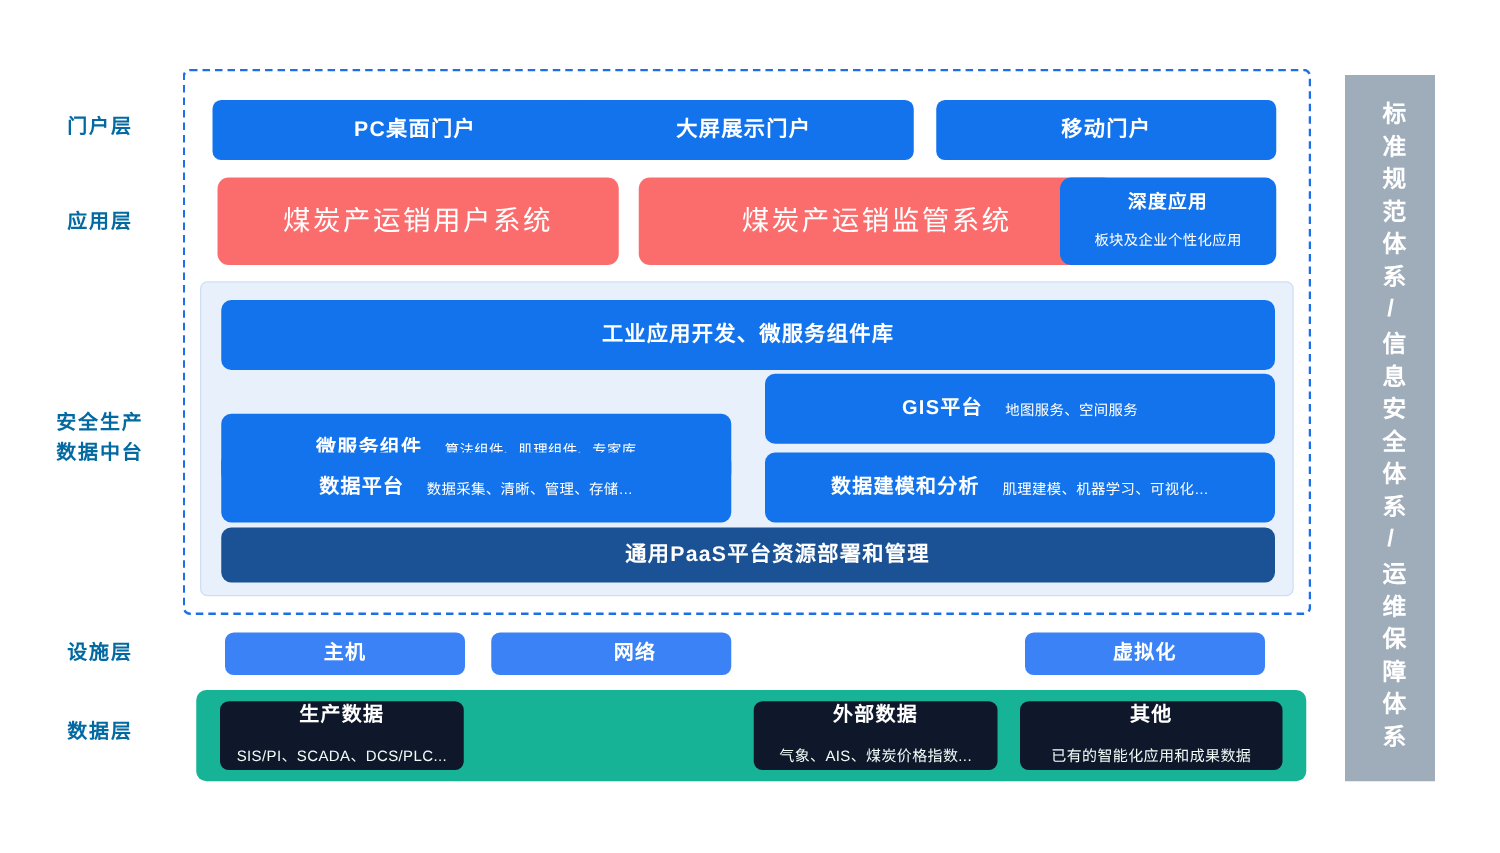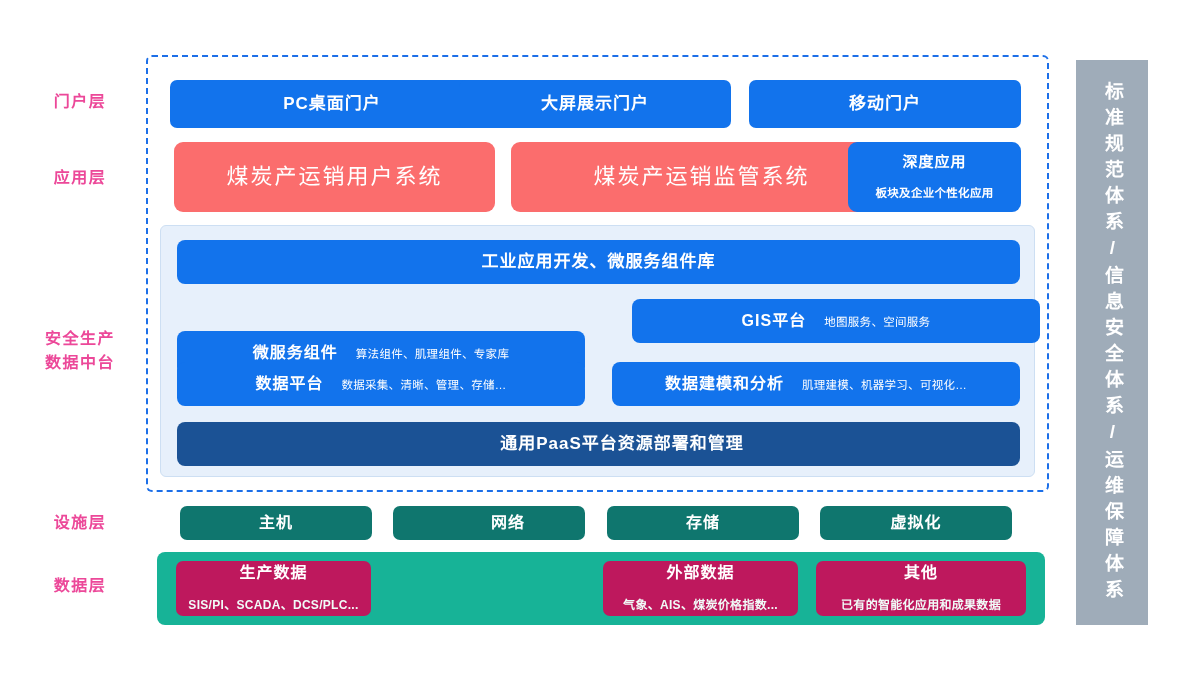--- a/index.html
+++ b/index.html
@@ -16,21 +16,21 @@
     position: relative;
     width: 1200px;
     height: 682px;
     background: #ffffff;
     overflow: hidden;
   }
 
   
   .row-label {
     position: absolute;
-    color: #ec4899;
+    color: #0369a1;
     font-weight: bold;
     font-size: 16px;
     letter-spacing: 1.5px;
     text-align: center;
     line-height: 24px;
     width: 120px;
     left: 20px;
   }
 
   
@@ -60,21 +60,20 @@
   .box .t1 {
     font-weight: bold;
     letter-spacing: 1px;
     line-height: 1.25;
   }
   .box .t2 {
     font-size: 12px;
     line-height: 1.3;
     margin-top: 15px;
     letter-spacing: .3px;
-    font-weight: bold;
   }
 
   
   .portal {
     background: #1273ec;
     height: 48px;
     top: 80px;
     border-radius: 7px;
   }
   .portal .t1 { font-size: 17px; }
@@ -105,59 +104,59 @@
     width: 875px;
     height: 252px;
     background: #e7f0fb;
     border: 1px solid #cddff3;
     border-radius: 6px;
     box-sizing: border-box;
   }
   .pf {
     background: #1273ec;
     border-radius: 8px;
-    height: 44px;
+    height: 56px;
     flex-direction: row;
   }
   .pf .t1 { font-size: 16px; }
   .pf-wide .t1 { font-size: 17px; }
   .pf .sub {
     font-size: 11.5px;
     margin-left: 18px;
     letter-spacing: .3px;
     font-weight: normal;
   }
   .paas {
     background: #1b5295;
     border-radius: 8px;
     height: 44px;
   }
   .paas .t1 { font-size: 17px; }
 
   
   .fac {
-    background: #0f766e;
+    background: #3b82f6;
     height: 34px;
     top: 506px;
     border-radius: 7px;
   }
   .fac .t1 { font-size: 16px; }
 
   
   .data-panel {
     position: absolute;
     left: 157px;
     top: 552px;
     width: 888px;
     height: 73px;
     background: #17b397;
     border-radius: 8px;
   }
   .dbox {
-    background: #be185d;
+    background: #0f172a;
     border-radius: 7px;
     height: 55px;
     top: 9px;
   }
   .dbox .t1 { font-size: 16px; }
   .dbox .t2 { font-size: 12px; color: #f1fbf8; }
 
   
   .side-bar {
     position: absolute;
@@ -219,21 +218,21 @@
   <div class="platform-panel">
 
     <div class="box pf pf-wide" style="left:16px;top:14px;width:843px;">
       <span class="t1">工业应用开发、微服务组件库</span>
     </div>
 
     <div class="box pf" style="left:16px;top:73px;width:408px;margin-top:32px;">
       <span class="t1">微服务组件</span>
       <span class="sub">算法组件、肌理组件、专家库</span>
     </div>
-    <div class="box pf" style="left:451px;top:73px;width:408px;margin-left:20px;">
+    <div class="box pf" style="left:451px;top:73px;width:408px;">
       <span class="t1">GIS平台</span>
       <span class="sub">地图服务、空间服务</span>
     </div>
 
     <div class="box pf" style="left:16px;top:136px;width:408px;">
       <span class="t1">数据平台</span>
       <span class="sub">数据采集、清晰、管理、存储…</span>
     </div>
     <div class="box pf" style="left:451px;top:136px;width:408px;">
       <span class="t1">数据建模和分析</span>
@@ -243,23 +242,20 @@
     <div class="box paas" style="left:16px;top:196px;width:843px;padding-left:47px;">
       <span class="t1">通用PaaS平台资源部署和管理</span>
     </div>
   </div>
 
   <div class="box fac" style="left:180px;width:192px;">
     <span class="t1">主机</span>
   </div>
   <div class="box fac" style="left:393px;width:192px;padding-left:38px;">
     <span class="t1">网络</span>
-  </div>
-  <div class="box fac" style="left:607px;width:192px;">
-    <span class="t1">存储</span>
   </div>
   <div class="box fac" style="left:820px;width:192px;">
     <span class="t1">虚拟化</span>
   </div>
 
   <div class="data-panel">
     <div class="box dbox" style="left:19px;width:195px;">
       <span class="t1">生产数据</span>
       <span class="t2">SIS/PI、SCADA、DCS/PLC...</span>
     </div>

